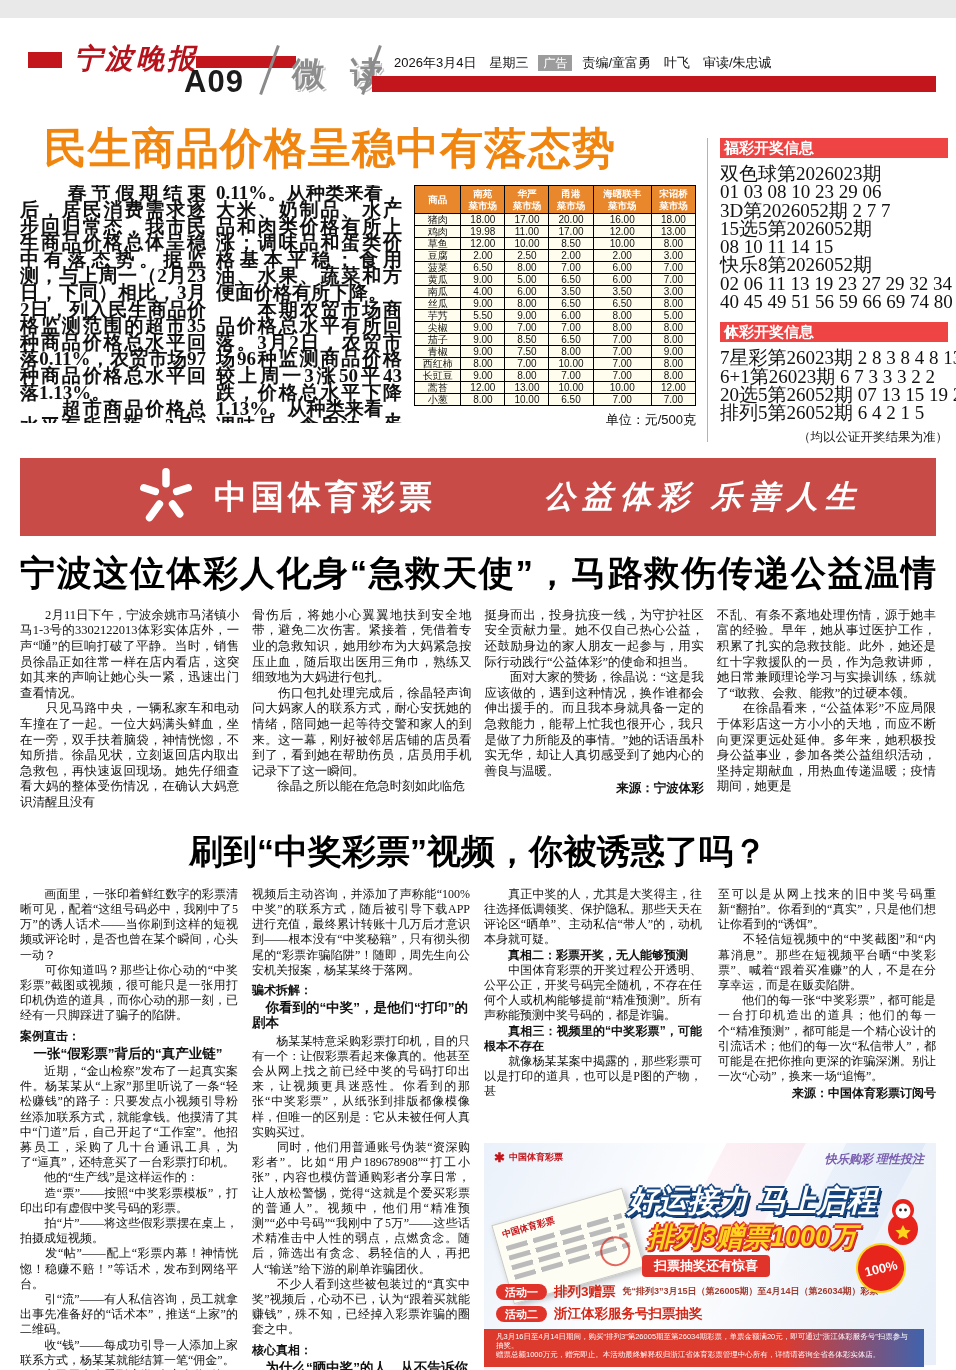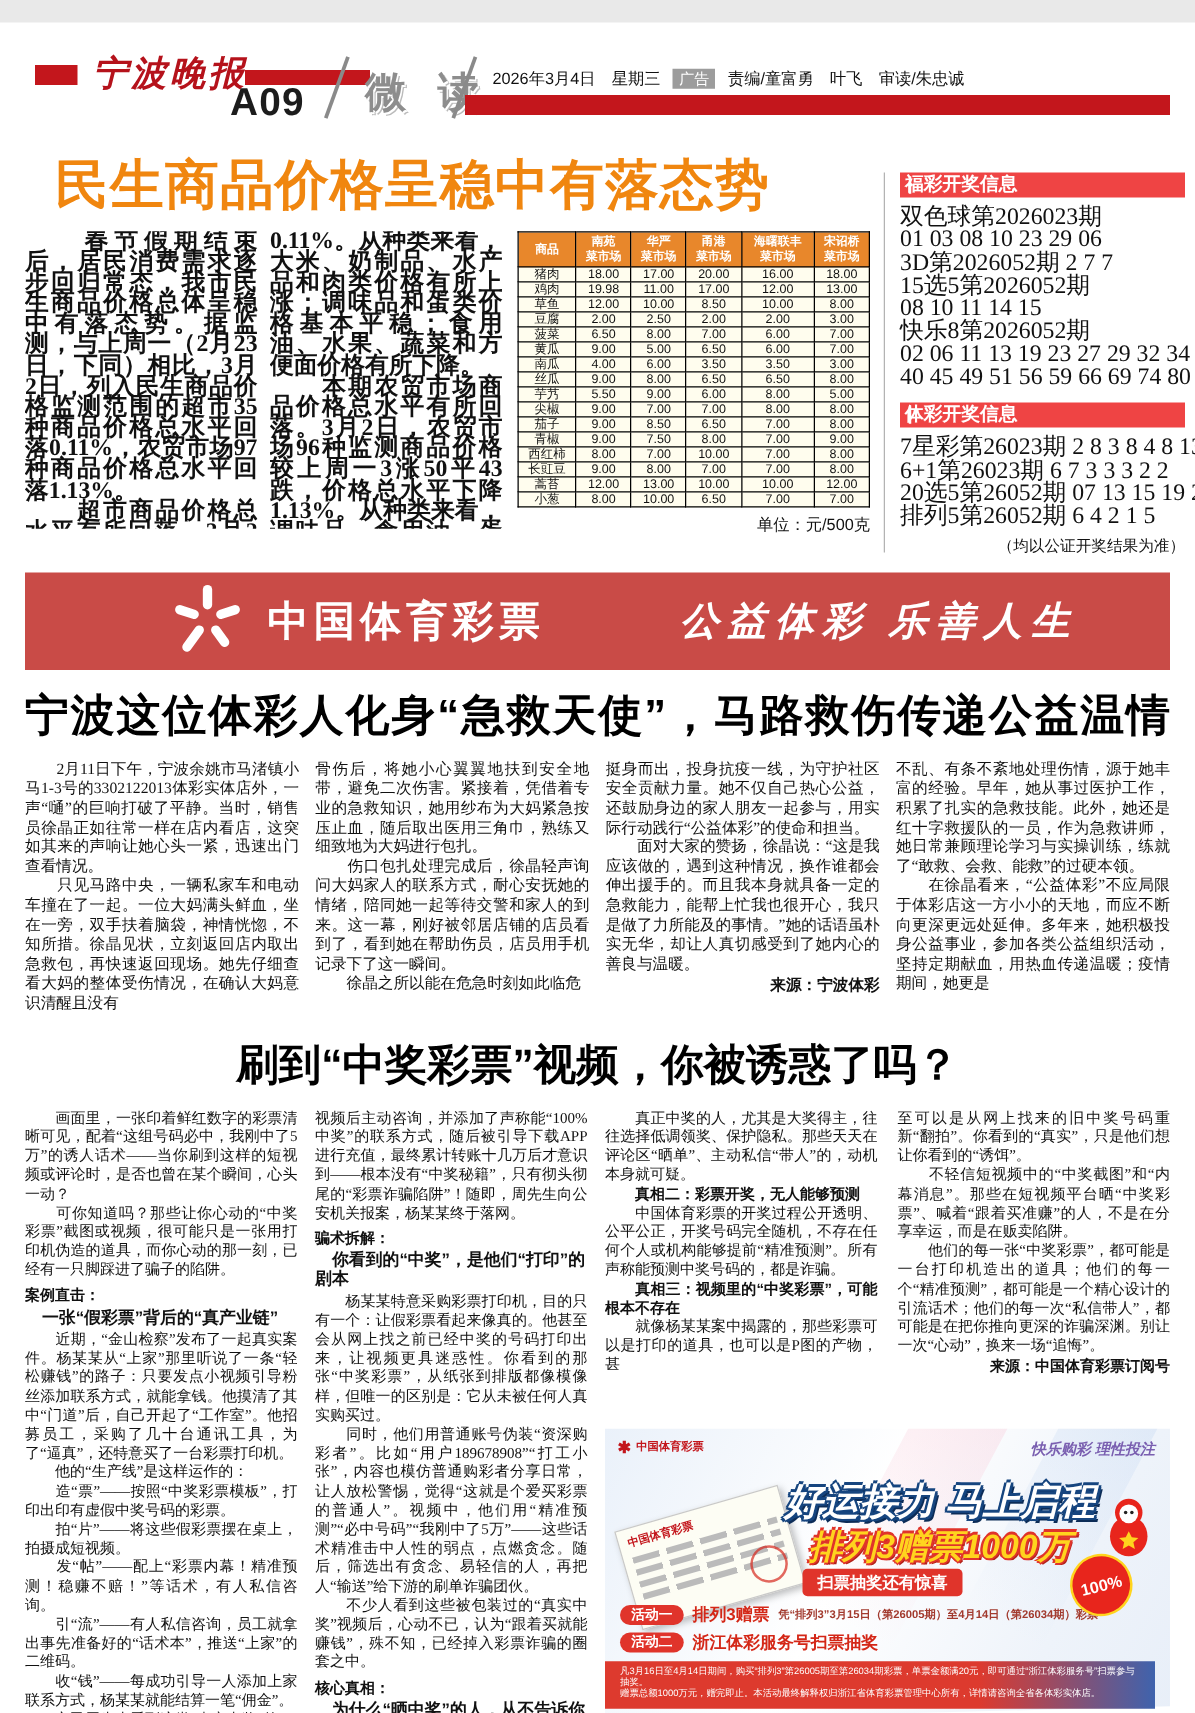--- a/index.html
+++ b/index.html
@@ -366,21 +366,21 @@
   <div class="article2">
     <div class="a2col">
         <div class="a-p">　　画面里，一张印着鲜红数字的彩票清晰可见，配着“这组号码必中，我刚中了5万”的诱人话术——当你刷到这样的短视频或评论时，是否也曾在某个瞬间，心头一动？</div>
         <div class="a-p">　　可你知道吗？那些让你心动的“中奖彩票”截图或视频，很可能只是一张用打印机伪造的道具，而你心动的那一刻，已经有一只脚踩进了骗子的陷阱。</div>
         <div class="a-h">案例直击：</div>
         <div class="a-hs">一张“假彩票”背后的“真产业链”</div>
         <div class="a-p">　　近期，“金山检察”发布了一起真实案件。杨某某从“上家”那里听说了一条“轻松赚钱”的路子：只要发点小视频引导粉丝添加联系方式，就能拿钱。他摸清了其中“门道”后，自己开起了“工作室”。他招募员工，采购了几十台通讯工具，为了“逼真”，还特意买了一台彩票打印机。</div>
         <div class="a-p">　　他的“生产线”是这样运作的：</div>
         <div class="a-p">　　造“票”——按照“中奖彩票模板”，打印出印有虚假中奖号码的彩票。</div>
         <div class="a-p">　　拍“片”——将这些假彩票摆在桌上，拍摄成短视频。</div>
-        <div class="a-p">　　发“帖”——配上“彩票内幕！精准预测！稳赚不赔！”等话术，有人私信咨询。</div>
+        <div class="a-p">　　发“帖”——配上“彩票内幕！神情恍惚！稳赚不赔！”等话术，发布到网络平台。</div>
         <div class="a-p">　　引“流”——有人私信咨询，员工就拿出事先准备好的“话术本”，推送“上家”的二维码。</div>
         <div class="a-p">　　收“钱”——每成功引导一人添加上家联系方式，杨某某就能结算一笔“佣金”。</div>
         <div class="a-p">　　市民周先生看到这类“真实中奖”的</div>
       </div>
     <div class="a2col">
         <div class="a-p">视频后主动咨询，并添加了声称能“100%中奖”的联系方式，随后被引导下载APP进行充值，最终累计转账十几万后才意识到——根本没有“中奖秘籍”，只有彻头彻尾的“彩票诈骗陷阱”！随即，周先生向公安机关报案，杨某某终于落网。</div>
         <div class="a-h">骗术拆解：</div>
         <div class="a-hs">你看到的“中奖”，是他们“打印”的剧本</div>
         <div class="a-p">　　杨某某特意采购彩票打印机，目的只有一个：让假彩票看起来像真的。他甚至会从网上找之前已经中奖的号码打印出来，让视频更具迷惑性。你看到的那张“中奖彩票”，从纸张到排版都像模像样，但唯一的区别是：它从未被任何人真实购买过。</div>
         <div class="a-p">　　同时，他们用普通账号伪装“资深购彩者”。比如“用户189678908”“打工小张”，内容也模仿普通购彩者分享日常，让人放松警惕，觉得“这就是个爱买彩票的普通人”。视频中，他们用“精准预测”“必中号码”“我刚中了5万”——这些话术精准击中人性的弱点，点燃贪念。随后，筛选出有贪念、易轻信的人，再把人“输送”给下游的刷单诈骗团伙。</div>

